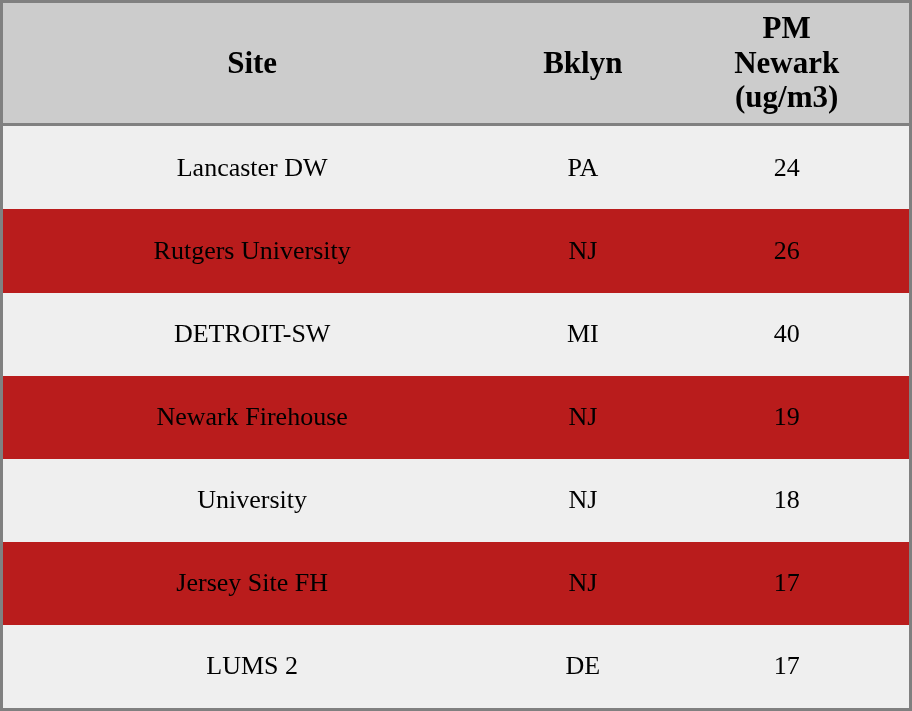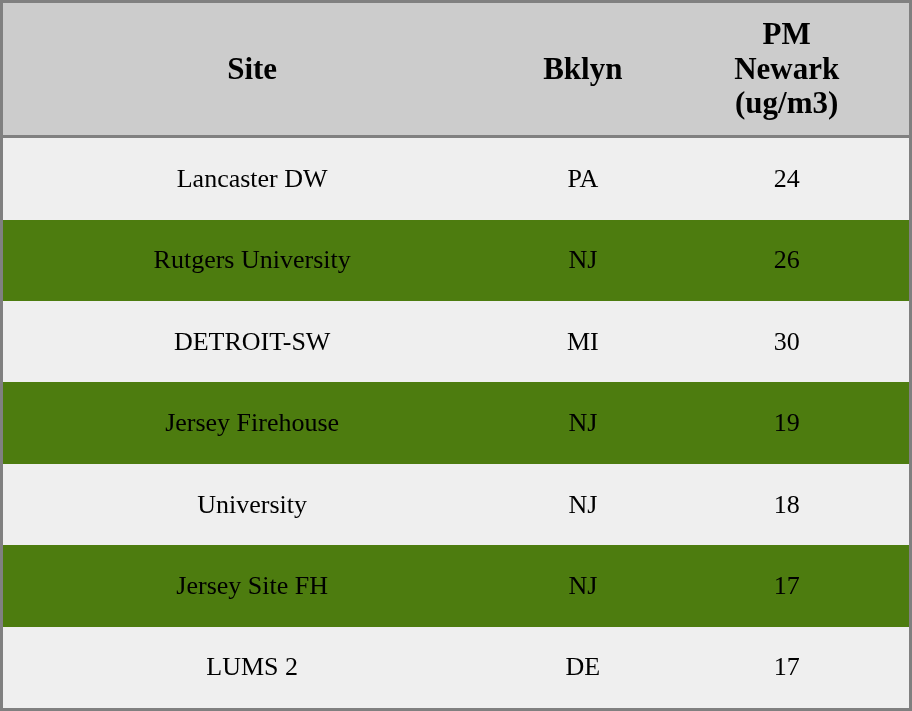--- a/index.html
+++ b/index.html
@@ -28,40 +28,40 @@
   }
   table.data-table thead th {
     background: #cccccc;
     color: #000000;
     font-family: "Liberation Serif", serif;
     font-weight: bold;
     font-size: 31px;
     line-height: 1.12;
     text-align: center;
     vertical-align: middle;
-    padding: 6px 4px;
+    padding: 0 4px;
     height: 120px;
     border-bottom: 3px solid #808080;
   }
   table.data-table tbody td {
     font-family: "Liberation Serif", serif;
     font-weight: normal;
     font-size: 26px;
     color: #000000;
     text-align: center;
     vertical-align: middle;
     padding: 4px 4px;
     height: 58px;
     border: none;
   }
   table.data-table tbody tr.odd-row td {
     background: #efefef;
   }
   table.data-table tbody tr.even-row td {
-    background: #4d7c0f;
+    background: #b91c1c;
   }
   col.col-site { width: 55%; }
   col.col-state { width: 18%; }
   col.col-value { width: 27%; }
   .hdr-line { display: block; }
 </style>
 </head>
 <body>
 
 <div class="table-wrap">
@@ -89,24 +89,24 @@
         <td>24</td>
       </tr>
       <tr class="even-row">
         <td>Rutgers University</td>
         <td>NJ</td>
         <td>26</td>
       </tr>
       <tr class="odd-row">
         <td>DETROIT-SW</td>
         <td>MI</td>
-        <td>30</td>
+        <td>40</td>
       </tr>
       <tr class="even-row">
-        <td>Jersey Firehouse</td>
+        <td>Newark Firehouse</td>
         <td>NJ</td>
         <td>19</td>
       </tr>
       <tr class="odd-row">
         <td>University</td>
         <td>NJ</td>
         <td>18</td>
       </tr>
       <tr class="even-row">
         <td>Jersey Site FH</td>

